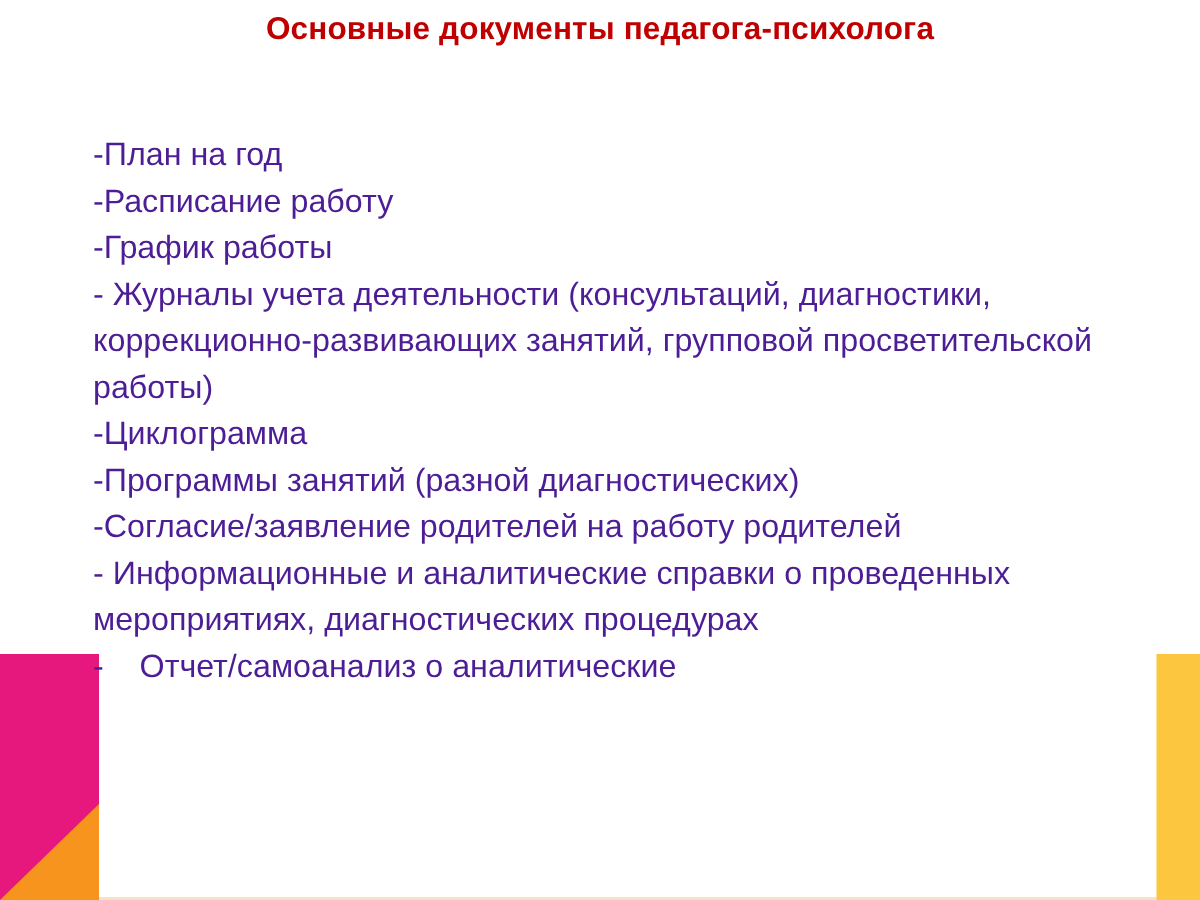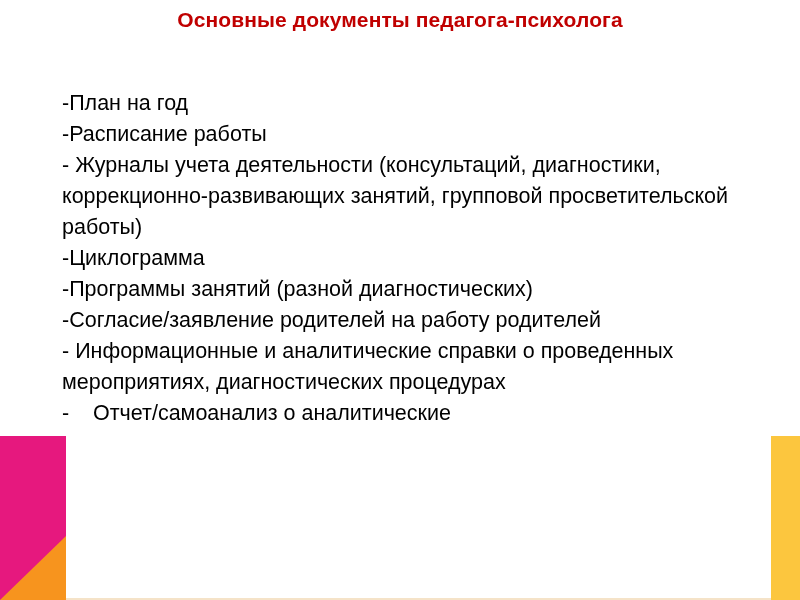--- a/index.html
+++ b/index.html
@@ -76,21 +76,21 @@
     white-space: nowrap;
   }
 
   
   .body-block {
     position: absolute;
     left: 62px;
     top: 88px;
     width: 700px;
     z-index: 4;
-    color: #000000;
+    color: #4c1d95;
     font-family: "Liberation Sans", sans-serif;
     font-size: 21.5px;
     line-height: 31px;
     font-weight: normal;
   }
   .body-line {
     white-space: pre-wrap;
     margin: 0;
     padding: 0;
   }
@@ -106,21 +106,22 @@
   <div class="deco-bottom-rule"></div>
 
   <div class="deco-pink"></div>
   <div class="deco-orange-tri"></div>
   <div class="deco-yellow-bar"></div>
 
   <div class="title">Основные документы педагога-психолога</div>
 
   <div class="body-block">
     <div class="body-line">-План на год</div>
-    <div class="body-line">-Расписание работы</div>
+    <div class="body-line">-Расписание работу</div>
+    <div class="body-line">-График работы</div>
     <div class="body-line wrap"> - Журналы учета деятельности (консультаций, диагностики, коррекционно-развивающих занятий, групповой просветительской работы)</div>
     <div class="body-line">-Циклограмма</div>
     <div class="body-line">-Программы занятий (разной диагностических)</div>
     <div class="body-line">-Согласие/заявление родителей на работу родителей</div>
     <div class="body-line wrap">- Информационные и аналитические справки о проведенных мероприятиях, диагностических процедурах</div>
     <div class="body-line">-    Отчет/самоанализ о аналитические</div>
   </div>
 
 </div>
 

